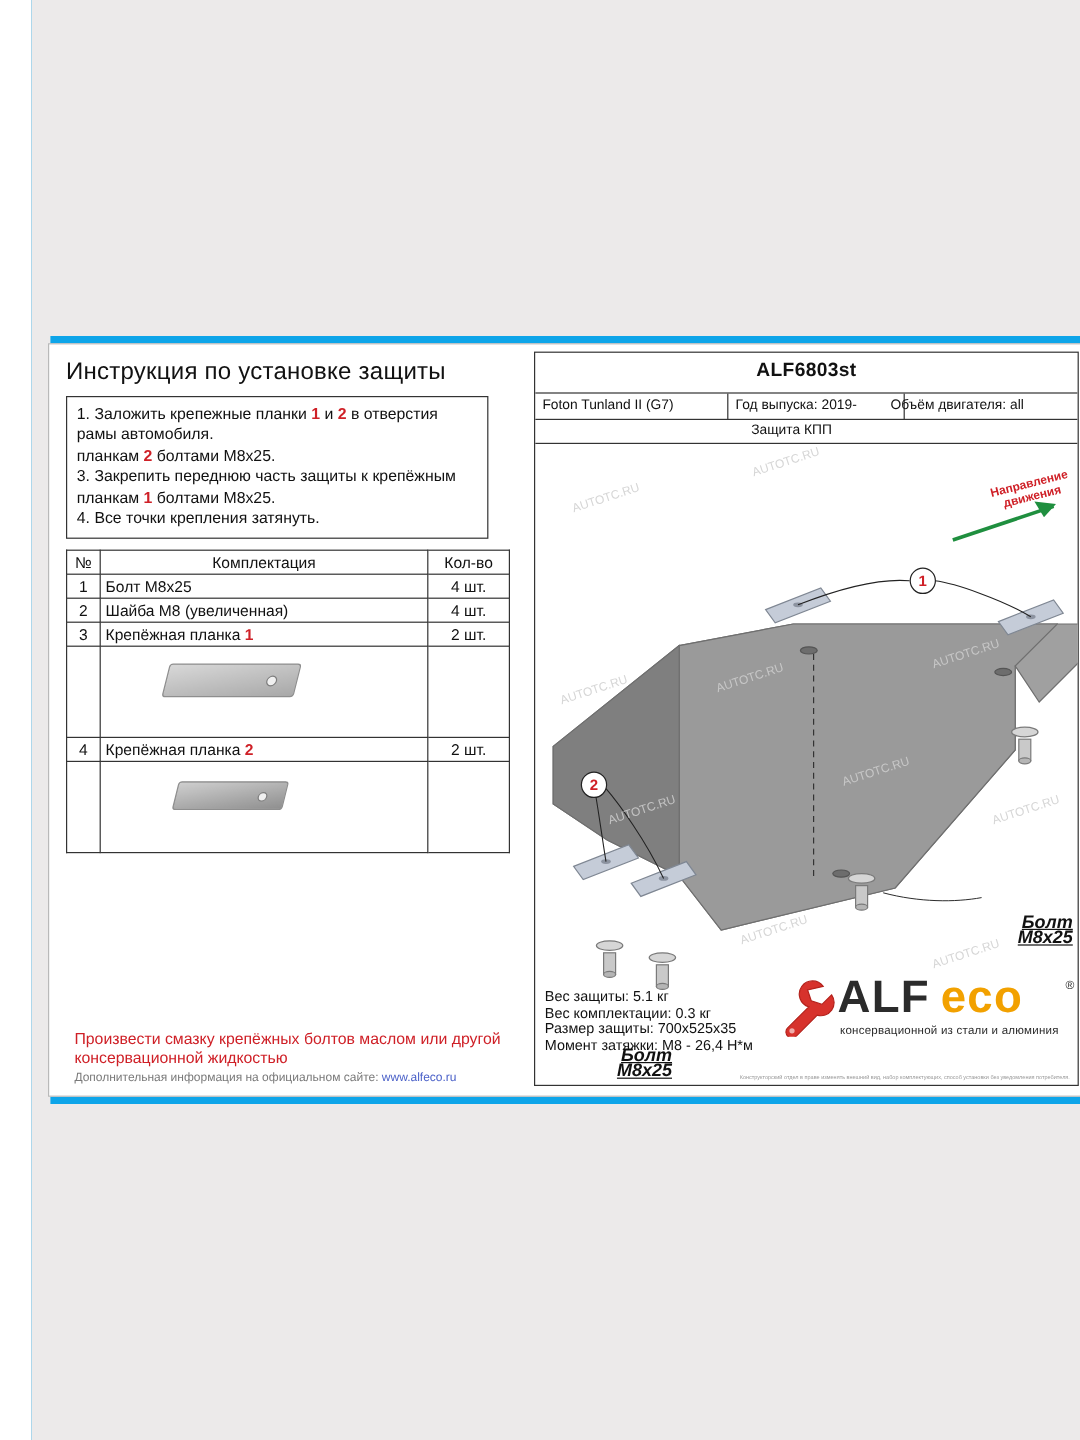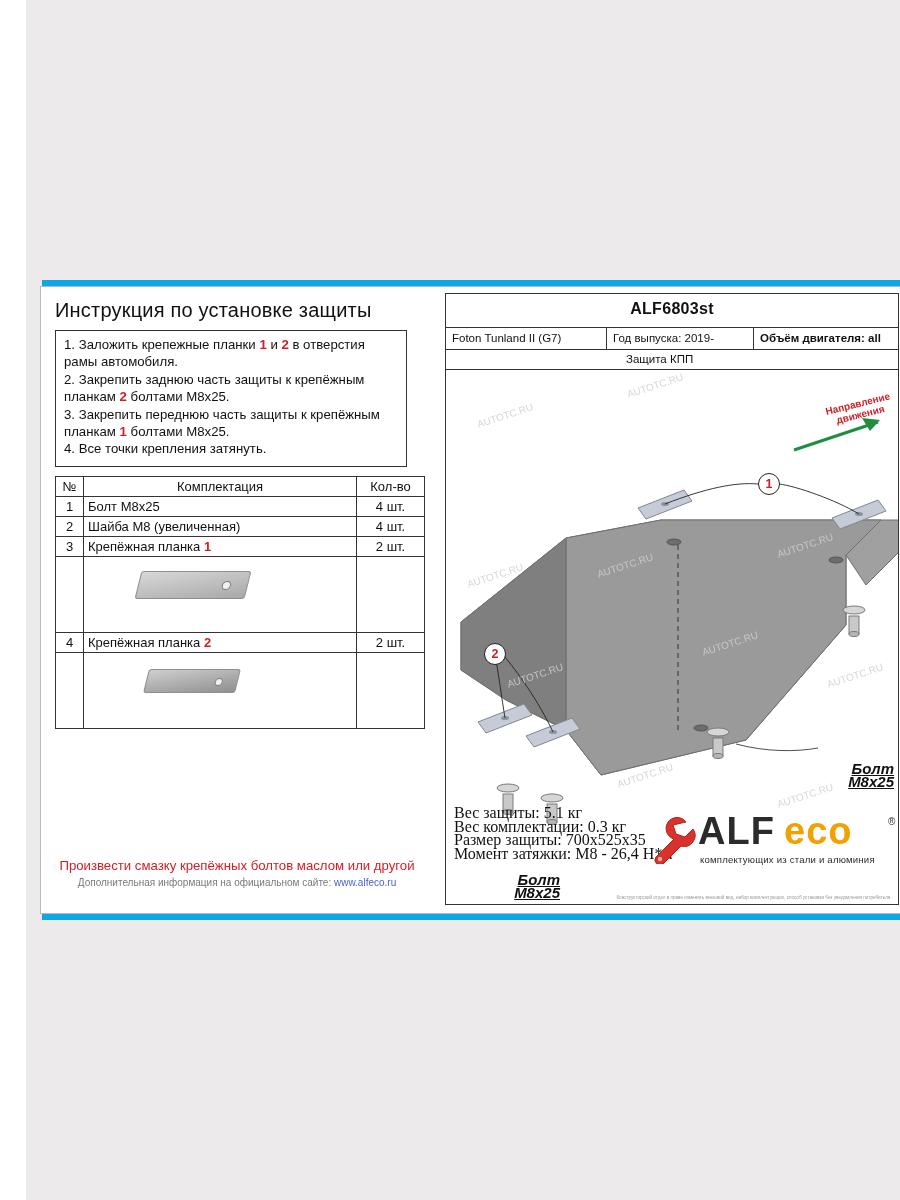--- a/index.html
+++ b/index.html
@@ -88,22 +88,22 @@
   }
   .plate .hole {
     position: absolute; right: 16px; top: 9px;
     width: 9px; height: 9px; border-radius: 50%;
     background: #f0f0f0; border: 1px solid #7d7d7d;
   }
   .plate.small .hole { right: 14px; top: 8px; width: 8px; height: 8px; }
 
   
   .note {
-    position: absolute; left: 4px; top: 565px; width: 372px;
-    text-align: center;
+    position: absolute; left: 15px; top: 565px; width: 372px;
+    text-align: left;
   }
   .note .l1 {
     color: #cf2027; font-size: 13.2px; line-height: 16px; font-weight: 500;
   }
   .note .l2 {
     color: #7a7a7a; font-size: 10px; margin-top: 3px;
   }
   .note .l2 a { color: #4a60c8; text-decoration: none; }
 
   
@@ -123,21 +123,21 @@
     letter-spacing: .3px;
   }
   .rp-row2 {
     position: relative; height: 22px; border-bottom: 1px solid #333;
     font-size: 11.5px; color: #111;
   }
   .rp-row2 .model { position: absolute; left: 6px; top: 4px; }
   .rp-row2 .year  { position: absolute; left: 167px; top: 4px; }
   .rp-row2 .vline { position: absolute; left: 160px; top: 0; width: 1px; height: 22px; background: #333; }
   .rp-row2 .vline2{ position: absolute; left: 307px; top: 0; width: 1px; height: 22px; background: #333; }
-  .rp-row2 .eng   { position: absolute; left: 314px; top: 4px; font-weight: bold; }
+  .rp-row2 .eng   { position: absolute; left: 296px; top: 4px; }
   .rp-row3 {
     position: relative; height: 20px; border-bottom: 1px solid #333;
     font-size: 11.5px; color: #111;
   }
   .rp-row3 .part { position: absolute; left: 180px; top: 3px; }
 
   .drawing {
     position: relative; height: 455px;
   }
   .drawing svg { position: absolute; left: 0; top: 0; }
@@ -165,22 +165,22 @@
     font-size: 10px; color: #cf2027; font-weight: bold;
     transform: rotate(-14deg); text-align: center; line-height: 11px;
   }
 
   
   .rp-foot {
     position: absolute; left: 0; bottom: 0; width: 100%; height: 100px;
     border-top: 0px;
   }
   .specs {
-    position: absolute; left: 8px; top: 2px;
-    font-size: 16px; line-height: 13.5px; color: #111; font-family: Liberation Serif, serif;
+    position: absolute; left: 8px; top: 20px;
+    font-size: 12px; line-height: 13.5px; color: #111;
   }
   .logo {
     position: absolute; left: 196px; top: 6px; width: 258px; height: 62px;
   }
   .logo .wrench { position: absolute; left: 0; top: 6px; }
   .logo .alf {
     position: absolute; left: 56px; top: 0;
     font-size: 38px; font-weight: bold; color: #2b2b2b; letter-spacing: 1px;
     font-family: "Liberation Sans", sans-serif;
   }
@@ -218,21 +218,20 @@
 
       <div class="instr-box">
         <p>
           <span>1. Заложить крепежные планки</span>
           <span class="red">1</span>
           <span>и</span>
           <span class="red">2</span>
           <span>в отверстия</span>
         </p>
         <p>рамы автомобиля.</p>
-        <p>2. Закрепить заднюю часть защиты к крепёжным</p>
         <p>
           <span>планкам</span>
           <span class="red">2</span>
           <span>болтами M8x25.</span>
         </p>
         <p>3. Закрепить переднюю часть защиты к крепёжным</p>
         <p>
           <span>планкам</span>
           <span class="red">1</span>
           <span>болтами M8x25.</span>
@@ -287,20 +286,21 @@
                   <span class="hole"></span>
                 </div>
           </td>
           <td class="c-qty"></td>
         </tr>
       </tbody>
         </table>
 
       <div class="note">
         <div class="l1">Произвести смазку крепёжных болтов маслом или другой</div>
+        <div class="l1">консервационной жидкостью</div>
         <div class="l2">
           <span>Дополнительная информация на официальном сайте: </span><a href="#">www.alfeco.ru</a>
         </div>
       </div>
     </div>
 
     <div class="right-panel">
 
       <div class="rp-head">
         <div class="rp-code">ALF6803st</div>
@@ -425,21 +425,21 @@
         </div>
 
         <div class="logo">
           <svg class="wrench" width="54" height="48" viewBox="0 0 54 48">
             <path d="M44,6 a11,11 0 1,0 -12,17 L14,41 a5,5 0 0,0 7,7 L39,30 a11,11 0 0,0 12,-17 L43,21 L34,18 L31,9 Z" fill="#d7322c" stroke="#b4221c" stroke-width="1"></path>
             <circle cx="18" cy="43" r="2.2" fill="#fff" opacity=".6"></circle>
           </svg>
           <span class="alf">ALF</span>
           <span class="eco">eco</span>
           <span class="reg">®</span>
-          <span class="tag">комплектующих  из стали  и  алюминия</span>
+          <span class="tag">консервационной  из стали  и  алюминия</span>
         </div>
 
         <div class="disclaimer">Конструкторский отдел в праве изменять внешний вид, набор комплектующих, способ установки без уведомления потребителя.</div>
       </div>
 
     </div>
   </div>
 </div>
 
 </body></html>

